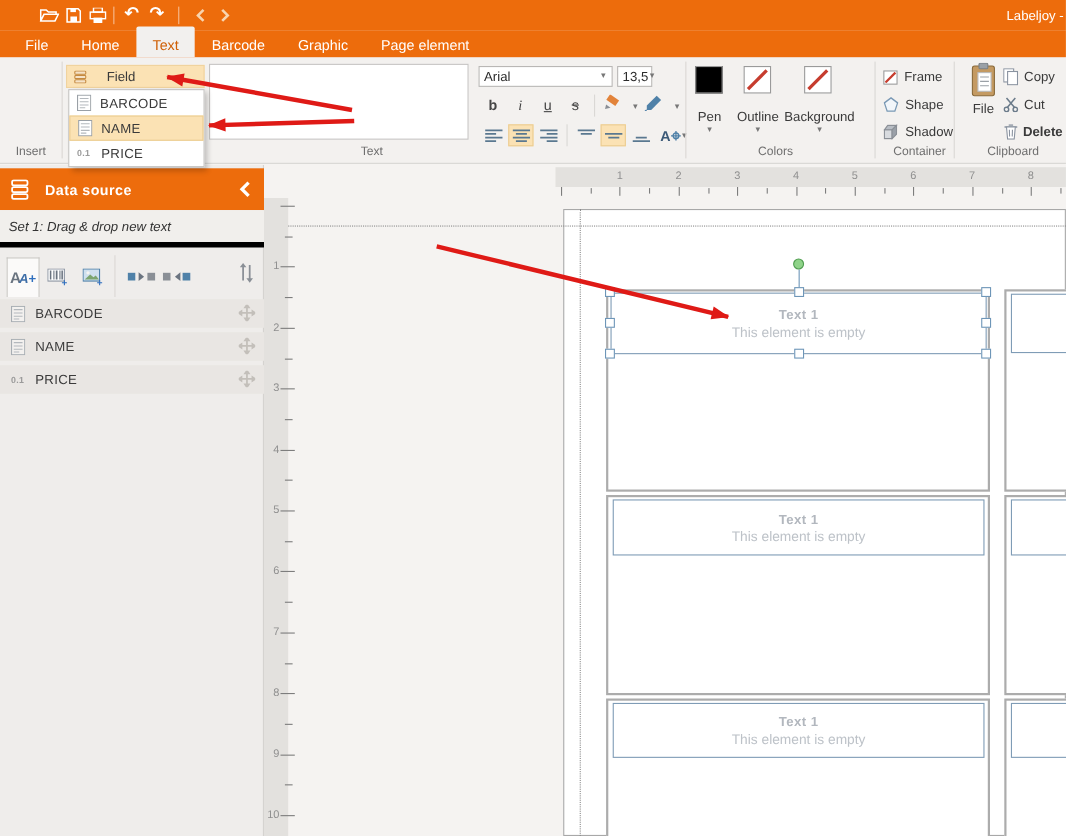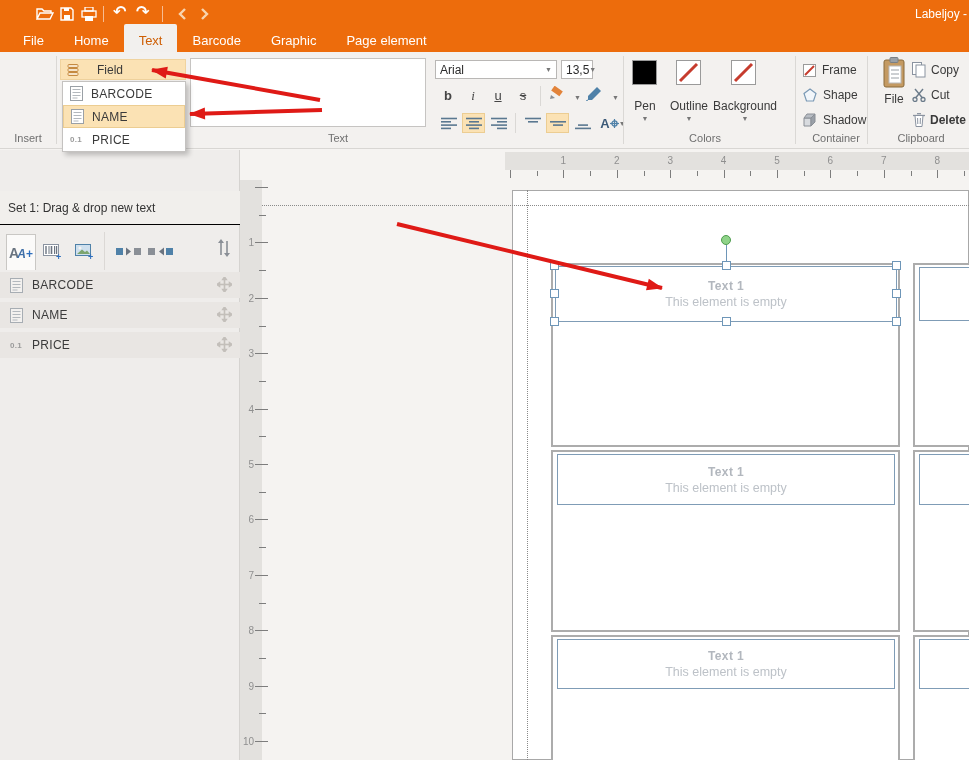--- a/index.html
+++ b/index.html
@@ -50,21 +50,21 @@
 
   .cont-row { position:absolute; left:803px; display:flex; align-items:center; gap:6px; height:18px; }
   .clip-row { position:absolute; display:flex; align-items:center; gap:5px; height:18px; }
 
   .paste-btn { position:absolute; left:874px; top:5px; width:40px; height:62px; text-align:center; }
 
   
   .sidebar { position:absolute; left:0; top:150px; width:240px; height:610px; background:#efedeb; border-right:1px solid #d5d3d0; z-index:3; }
   .ds-header { position:absolute; left:0; top:3px; width:240px; height:38px; background:#ed6c0c; display:flex; align-items:center; }
   .ds-title { color:#fff; font-size:13px; font-weight:bold; letter-spacing:.4px; margin-left:14px; }
-  .set-row { position:absolute; left:0; top:41px; width:240px; height:34px; background:#f1efec; border-bottom:1px solid #000000; display:flex; align-items:center; padding-left:8px; font-size:12px; color:#333; }
+  .set-row { position:absolute; left:0; top:41px; width:240px; height:34px; background:#f1efec; border-bottom:5px solid #000000; display:flex; align-items:center; padding-left:8px; font-size:12px; color:#333;font-style:italic; }
   .sb-toolbar { position:absolute; left:0; top:75px; width:240px; height:47px; }
   .sb-btn { position:absolute; top:9px; width:30px; height:36px; display:flex; align-items:center; justify-content:center; }
   .sb-btn.active { background:#fbfaf9; border:1px solid #c9c7c4; border-bottom:none; }
   .field-row { position:absolute; left:0; width:240px; height:26px; background:#e9e6e3; display:flex; align-items:center; padding-left:10px; gap:9px; font-size:12px; color:#3b3b3b; letter-spacing:.3px; }
   .field-move { position:absolute; right:8px; top:5px; }
 
   
   .canvas { position:absolute; left:240px; top:150px; width:729px; height:610px; background:#f5f3f1; overflow:hidden; z-index:1; }
   .hruler { position:absolute; left:265px; top:2px; width:464px; height:18px; background:#e3e1de; }
   .hnum { position:absolute; top:3px; transform:translateX(-50%); font-size:10px; color:#8f8f8f; }
@@ -349,20 +349,33 @@
           <path d="M2 2.5 h8 l-1 11 h-6 z" fill="#fff" stroke="#8a93a0"></path>
           <line x1="4.6" y1="5" x2="4.8" y2="11" stroke="#8a93a0"></line>
           <line x1="7.4" y1="5" x2="7.2" y2="11" stroke="#8a93a0"></line>
         </svg>
       <span class="rbtn-label">Delete</span>
     </div>
     <div class="grp-label" style="left:878px; width:86px;">Clipboard</div>
   </div>
 
   <div class="sidebar">
+    <div class="ds-header">
+      <svg width="17" height="19" viewBox="0 0 17 19" style="margin-left:10px;">
+          <rect x="1" y="1" width="14" height="4.5" rx="1.5" fill="none" stroke="#fff" stroke-width="1.6"></rect>
+          <rect x="1" y="7.2" width="14" height="4.5" rx="1.5" fill="none" stroke="#fff" stroke-width="1.6"></rect>
+          <rect x="1" y="13.4" width="14" height="4.5" rx="1.5" fill="none" stroke="#fff" stroke-width="1.6"></rect>
+        </svg>
+      <span class="ds-title">Data source</span>
+      <span style="margin-left:auto; margin-right:12px;">
+        <svg width="11" height="16" viewBox="0 0 11 16">
+            <polyline points="9,2 3,8 9,14" fill="none" stroke="#fff" stroke-width="3"></polyline>
+          </svg>
+      </span>
+    </div>
     <div class="set-row">Set 1: Drag &amp; drop new text</div>
 
     <div class="sb-toolbar">
       <div class="sb-btn active" style="left:6px;">
         <span style="position:relative;">
           <span style="font-size:14px; font-weight:bold; color:#6a7480;">A</span><span style="font-size:12px; font-weight:bold; font-style:italic; color:#3f6fa8; margin-left:-2px;">A</span><span style="font-size:12px; font-weight:bold; color:#2f6fbe;">+</span>
         </span>
       </div>
       <div class="sb-btn" style="left:38px;">
         <span style="position:relative;">

